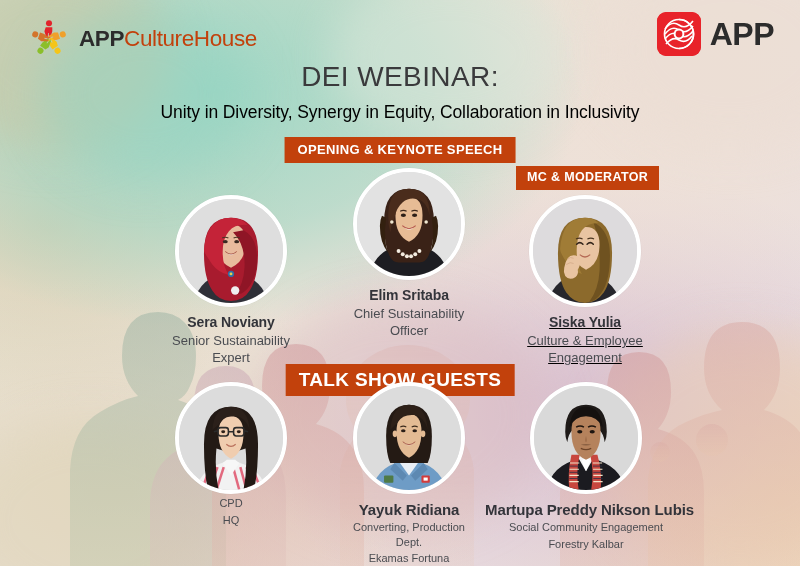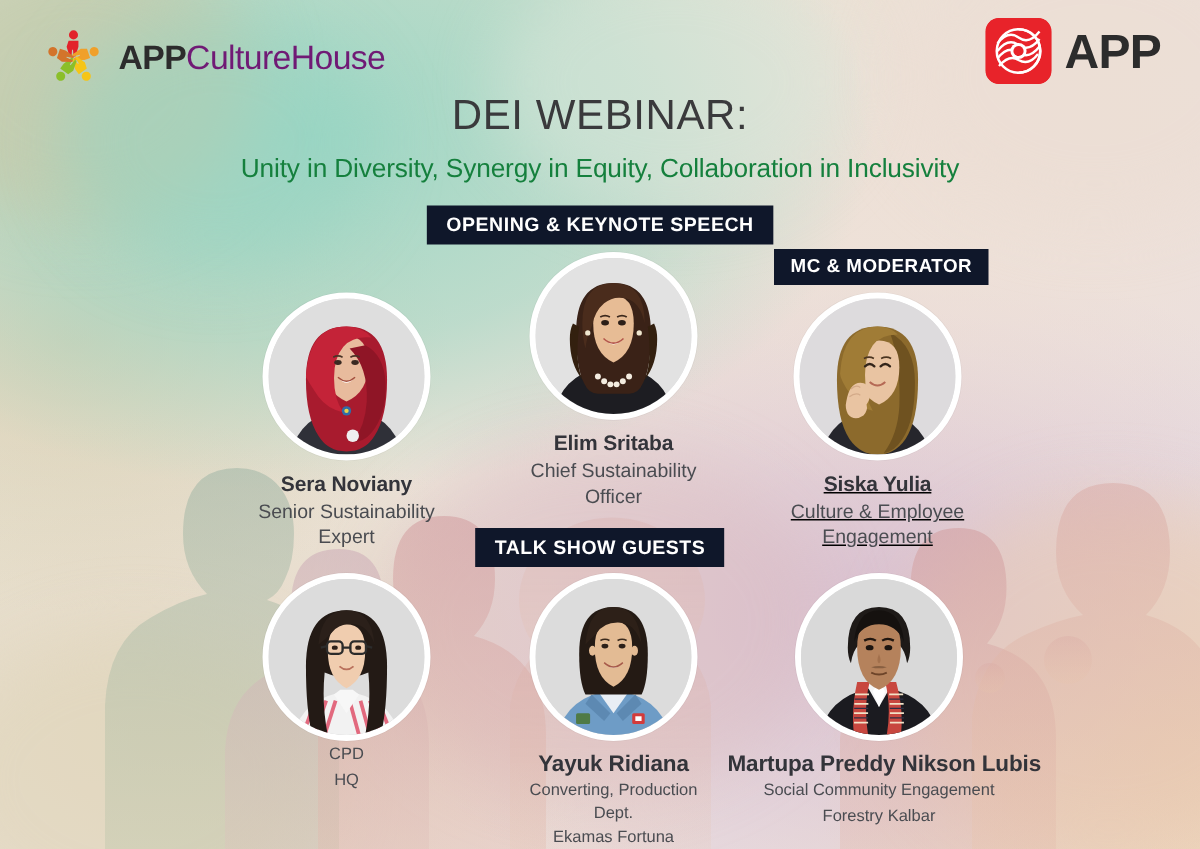--- a/index.html
+++ b/index.html
@@ -36,60 +36,60 @@
   .blob { position:absolute; border-radius:50%; filter:blur(22px); }
 
   
   .logo-left {
     position:absolute; left:28px; top:18px;
     display:flex; align-items:center; gap:9px;
   }
   .logo-mark { width:42px; height:42px; flex:0 0 42px; }
   .logo-text { font-size:22.5px; letter-spacing:-0.4px; white-space:nowrap; }
   .logo-text .app  { font-weight:bold; color:#2c2c2c; }
-  .logo-text .ch   { font-weight:400; color:#701a75; }
+  .logo-text .ch   { font-weight:400; color:#c2410c; }
 
   .logo-right {
     position:absolute; right:26px; top:12px;
     display:flex; align-items:center; gap:9px;
   }
   .app-badge {
     width:44px; height:44px; border-radius:9px;
     background:#e8232a; position:relative; overflow:hidden; flex:0 0 44px;
   }
   .app-word { font-size:32px; font-weight:bold; color:#2c2c2c; letter-spacing:-0.5px; }
 
   
   .title-block { position:absolute; left:0; right:0; top:62px; text-align:center; }
   .title-main {
     font-size:28px; font-weight:normal; color:#3a3a3c;
     letter-spacing:0.4px; line-height:1.1;
   }
   .title-sub {
-    margin-top:9px; font-size:17.5px; color:#15803d; font-weight:400;
+    margin-top:9px; font-size:17.5px; color:#000000; font-weight:400;
     letter-spacing:-0.1px;
   }
 
   
   .badge {
     position:absolute;
-    background:#0f172a;
+    background:#c2410c;
     color:#fff;
     font-weight:bold;
     letter-spacing:0.35px;
     white-space:nowrap;
     text-align:center;
     padding:5px 11px 6px;
     font-size:12.5px;
     line-height:1;
   }
   .badge.keynote { left:50%; transform:translateX(-50%); top:137px; font-size:13px; padding:6px 13px 7px; }
   .badge.speaker { left:195px; top:166px; }
   .badge.mc      { left:516px; top:166px; }
-  .badge.talk    { left:50%; transform:translateX(-50%); top:352px; font-size:13px; padding:6px 13px 7px; }
+  .badge.talk    { left:50%; transform:translateX(-50%); top:364px; font-size:19px; padding:6px 13px 7px; }
 
   
   .person { position:absolute; text-align:center; }
   .avatar {
     border-radius:50%;
     background:#dcdcdc;
     border:4px solid #ffffff;
     overflow:hidden;
     position:relative;
     margin:0 auto;

